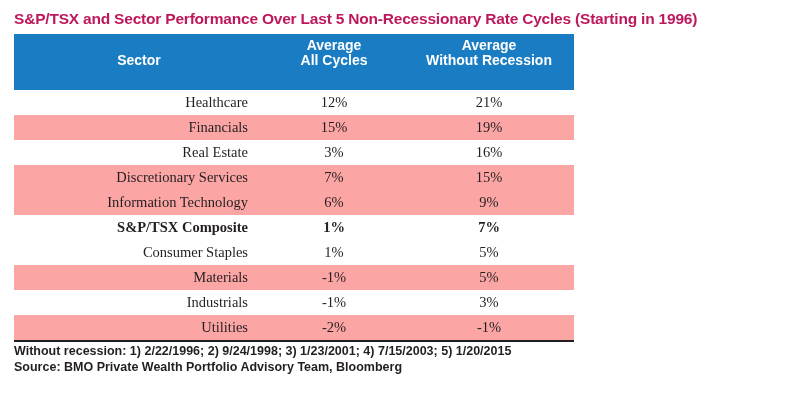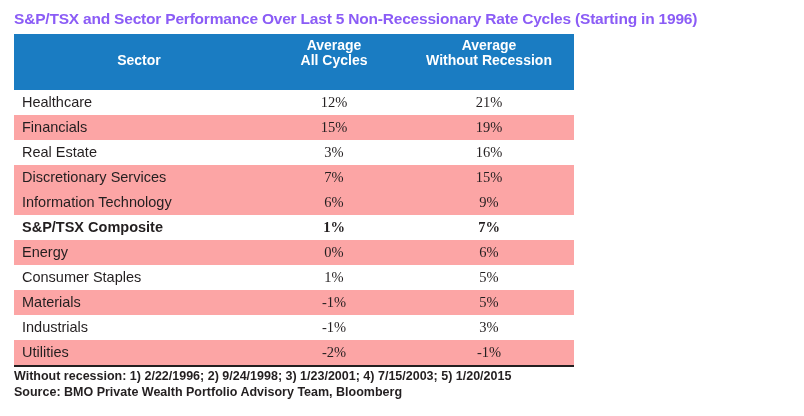--- a/index.html
+++ b/index.html
@@ -17,21 +17,21 @@
   .page {
     position: relative;
     width: 804px;
     height: 416px;
     box-sizing: border-box;
     padding: 8px 14px 0 14px;
   }
   .title {
     font-size: 15.5px;
     font-weight: bold;
-    color: #8b5cf6;
+    color: #be185d;
     letter-spacing: -0.2px;
     white-space: nowrap;
     margin: 2px 0 6px 0;
   }
   table.perf {
     border-collapse: collapse;
     width: 560px;
     margin-left: 0;
     table-layout: fixed;
   }
@@ -57,22 +57,23 @@
     display: block;
   }
   tbody td {
     font-size: 14.5px;
     color: #231f20;
     padding: 2px 8px;
     height: 21px;
     border: none;
   }
   tbody td.label {
-    text-align: left;
+    text-align: right;
     padding-right: 16px;
+    font-family: Liberation Serif, serif;
   }
   tbody td.num {
     text-align: center;
     font-family: Liberation Serif, serif;
   }
   tbody tr.alt td {
     background: #fca5a5;
   }
   tbody tr.plain td {
     background: #ffffff;
@@ -150,25 +151,20 @@
         <tr class="alt">
           <td class="label">Information Technology</td>
           <td class="num">6%</td>
           <td class="num">9%</td>
         </tr>
         <tr class="plain highlight">
           <td class="label">S&amp;P/TSX Composite</td>
           <td class="num">1%</td>
           <td class="num">7%</td>
         </tr>
-        <tr class="alt">
-          <td class="label">Energy</td>
-          <td class="num">0%</td>
-          <td class="num">6%</td>
-        </tr>
         <tr class="plain">
           <td class="label">Consumer Staples</td>
           <td class="num">1%</td>
           <td class="num">5%</td>
         </tr>
         <tr class="alt">
           <td class="label">Materials</td>
           <td class="num">-1%</td>
           <td class="num">5%</td>
         </tr>

